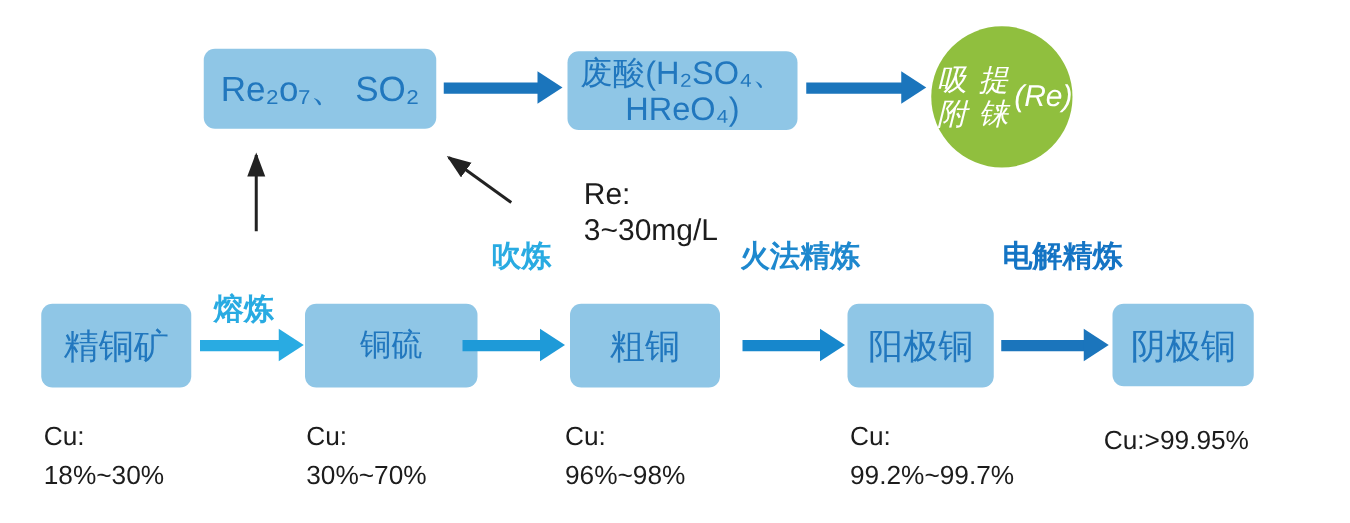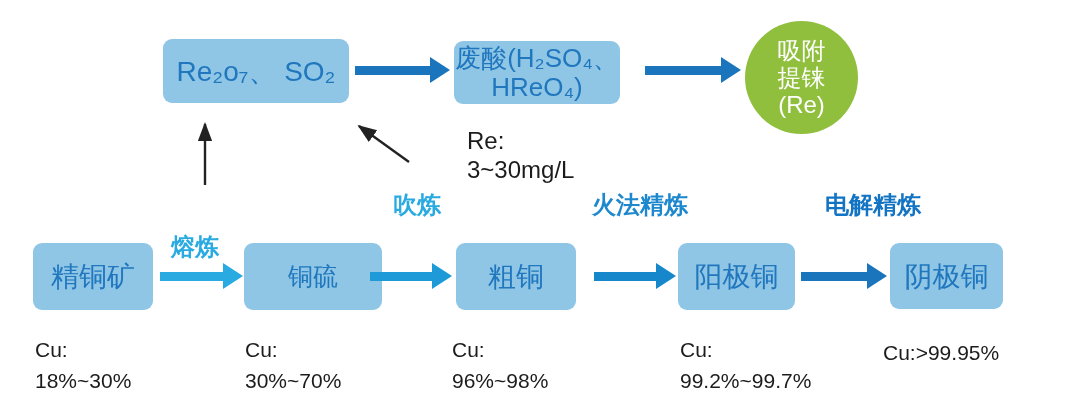--- a/index.html
+++ b/index.html
@@ -26,24 +26,25 @@
   }
   .pbox.small{font-size:26px;line-height:29px;}
   .pbox.two{font-size:25px;line-height:29px;}
   
   .gcircle{
     position:absolute;
     left:745px;top:21px;width:113px;height:113px;
     border-radius:50%;
     background:#90BF3E;
     color:#ffffff;
-    display:flex;flex-direction:column;
+    display:flex;flex-direction:row;
     align-items:center;justify-content:center;
     font-size:24px;line-height:27px;
     text-align:center;
+    font-style:italic;
   }
   
   .arrow{position:absolute;height:26px;}
   .arrow::before{
     content:'';position:absolute;left:0;right:19px;top:9px;height:9px;
     background:var(--c);
   }
   .arrow::after{
     content:'';position:absolute;right:0;top:0;width:0;height:0;
     border-top:13px solid transparent;
@@ -70,21 +71,21 @@
 <body>
 
 <div class="canvas">
 
   <div class="pbox" style="left:163px;top:39px;width:186px;height:64px;">
     <div>Re₂o₇、 SO₂</div>
   </div>
 
   <div class="arrow" style="left:355px;top:57px;width:95px;--c:#1B75BC;"></div>
 
-  <div class="pbox small" style="left:454px;top:41px;width:166px;height:63px;">
+  <div class="pbox small" style="left:454px;top:41px;width:184px;height:63px;">
     <div>废酸(H₂SO₄、</div>
     <div>HReO₄)</div>
   </div>
 
   <div class="arrow" style="left:645px;top:57px;width:96px;--c:#1B75BC;"></div>
 
   <div class="gcircle">
     <div>吸附</div>
     <div>提铼</div>
     <div>(Re)</div>
@@ -93,29 +94,29 @@
   <svg class="thin-arrows" width="1080" height="418" viewBox="0 0 1080 418">
     <defs>
       <marker id="ah" markerWidth="9" markerHeight="8" refX="7.2" refY="3" orient="auto" markerUnits="strokeWidth">
         <path d="M0,0 L8,3 L0,6 Z" fill="#222222"></path>
       </marker>
     </defs>
     <line x1="205" y1="185" x2="205" y2="124" stroke="#222222" stroke-width="2.4" marker-end="url(#ah)"></line>
     <line x1="409" y1="162" x2="359" y2="126" stroke="#222222" stroke-width="2.4" marker-end="url(#ah)"></line>
   </svg>
 
-  <div class="note" style="left:467px;top:126px;font-size:24px;line-height:29px;">
+  <div class="note" style="left:467px;top:141px;font-size:24px;line-height:29px;">
     <div>Re:</div>
     <div>3~30mg/L</div>
   </div>
 
   <div class="stage" style="left:160px;width:70px;color:#29ABE2;margin-top:42px;">熔炼</div>
   <div class="stage" style="left:382px;width:70px;color:#29ABE2;">吹炼</div>
   <div class="stage" style="left:586px;width:108px;color:#1E88CE;">火法精炼</div>
-  <div class="stage" style="left:796px;width:108px;color:#1474C4;margin-left:23px;">电解精炼</div>
+  <div class="stage" style="left:796px;width:108px;color:#1474C4;">电解精炼</div>
 
   <div class="pbox" style="left:33px;top:243px;width:120px;height:67px;">
     <div>精铜矿</div>
   </div>
 
   <div class="arrow" style="left:160px;top:263px;width:83px;--c:#29ABE2;"></div>
 
   <div class="pbox two" style="left:244px;top:243px;width:138px;height:67px;">
     <div>铜硫</div>
   </div>

